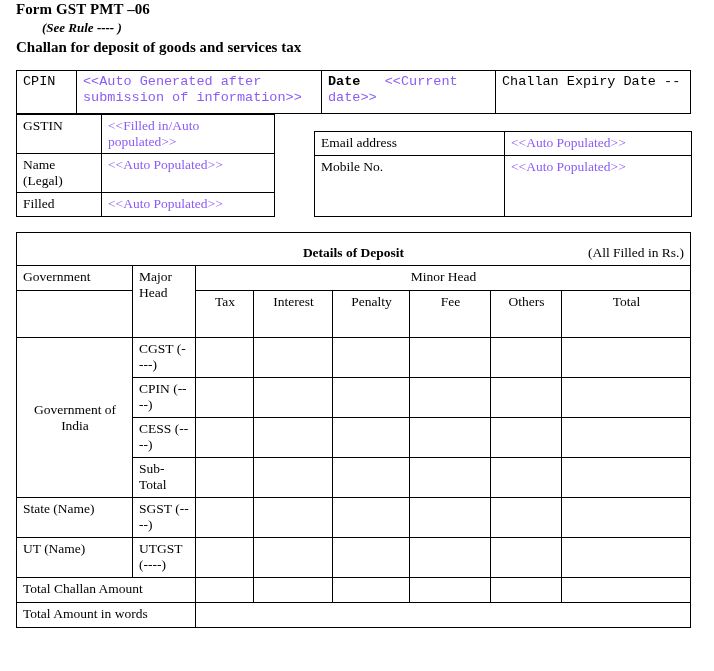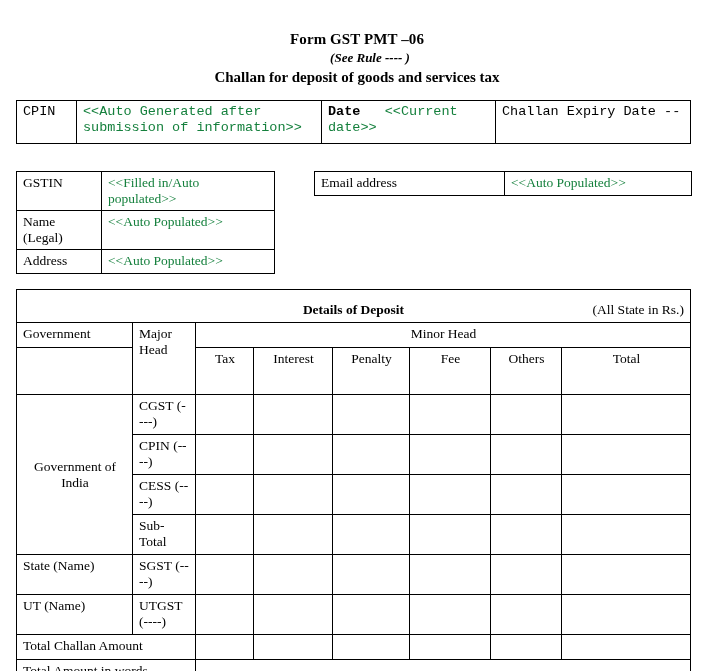--- a/index.html
+++ b/index.html
@@ -17,23 +17,22 @@
   .page {
     position: relative;
     width: 714px;
     height: 671px;
     box-sizing: border-box;
     padding: 0 16px;
   }
 
   
   .title-block {
-    padding-top: 19px;
-    text-align: center;
-    margin-top: 11px;
+    padding-top: 0;
+    text-align: left;
   }
   .title-main {
     font-size: 15px;
     font-weight: bold;
     line-height: 19px;
     letter-spacing: 0.1px;
   }
   .title-rule {
     font-size: 13px;
     font-weight: bold;
@@ -57,36 +56,36 @@
   }
   table td, table th {
     border: 1px solid #000000;
     padding: 3px 5px 3px 6px;
     vertical-align: top;
     font-weight: normal;
     text-align: left;
     overflow: hidden;
   }
   .ph {
-    color: #15803d;
+    color: #8b5cf6;
   }
   .bold { font-weight: bold; }
 
   
   .cpin-table {
     width: 674px;
     margin-top: 13px;
   }
   .cpin-table td { height: 36px; font-family: Liberation Mono, monospace; }
 
   
   .identity-row {
-    margin-top: 27px;
+    margin-top: 0;
     display: flex;
-    align-items: flex-start;
+    align-items: flex-end;
   }
   .ident-left {
     width: 258px;
   }
   .ident-spacer {
     width: 39px;
     flex: 0 0 39px;
   }
   .ident-right {
     width: 377px;
@@ -183,21 +182,21 @@
         <tr>
           <td>
             <span>Name (Legal)</span>
           </td>
           <td>
             <span class="ph">&lt;&lt;Auto Populated&gt;&gt;</span>
           </td>
         </tr>
         <tr>
           <td>
-            <span>Address</span>
+            <span>Filled</span>
           </td>
           <td>
             <span class="ph">&lt;&lt;Auto Populated&gt;&gt;</span>
           </td>
         </tr>
       </tbody>
     </table>
 
     <div class="ident-spacer"></div>
 
@@ -205,20 +204,28 @@
       <colgroup>
         <col style="width:190px">
         <col style="width:187px">
       </colgroup>
       <tbody>
         <tr>
           <td>
             <span>Email address</span>
           </td>
           <td>
+            <span class="ph">&lt;&lt;Auto Populated&gt;&gt;</span>
+          </td>
+        </tr>
+        <tr>
+          <td style="height:54px">
+            <span>Mobile No.</span>
+          </td>
+          <td style="height:54px">
             <span class="ph">&lt;&lt;Auto Populated&gt;&gt;</span>
           </td>
         </tr>
       </tbody>
     </table>
 
   </div>
 
   <table class="deposit-table">
     <colgroup>
@@ -230,21 +237,21 @@
       <col style="width:81px">
       <col style="width:71px">
       <col style="width:129px">
     </colgroup>
     <tbody>
 
       <tr>
         <td class="deposit-title-cell" colspan="8">
           <div class="deposit-title-inner">
             <span class="deposit-title-text">Details of Deposit</span>
-            <span class="deposit-title-note">(All State in Rs.)</span>
+            <span class="deposit-title-note">(All Filled in Rs.)</span>
           </div>
         </td>
       </tr>
 
       <tr>
         <td class="hcell">
           <span>Government</span>
         </td>
         <td class="hcell" rowspan="2">
           <span>Major Head</span>

